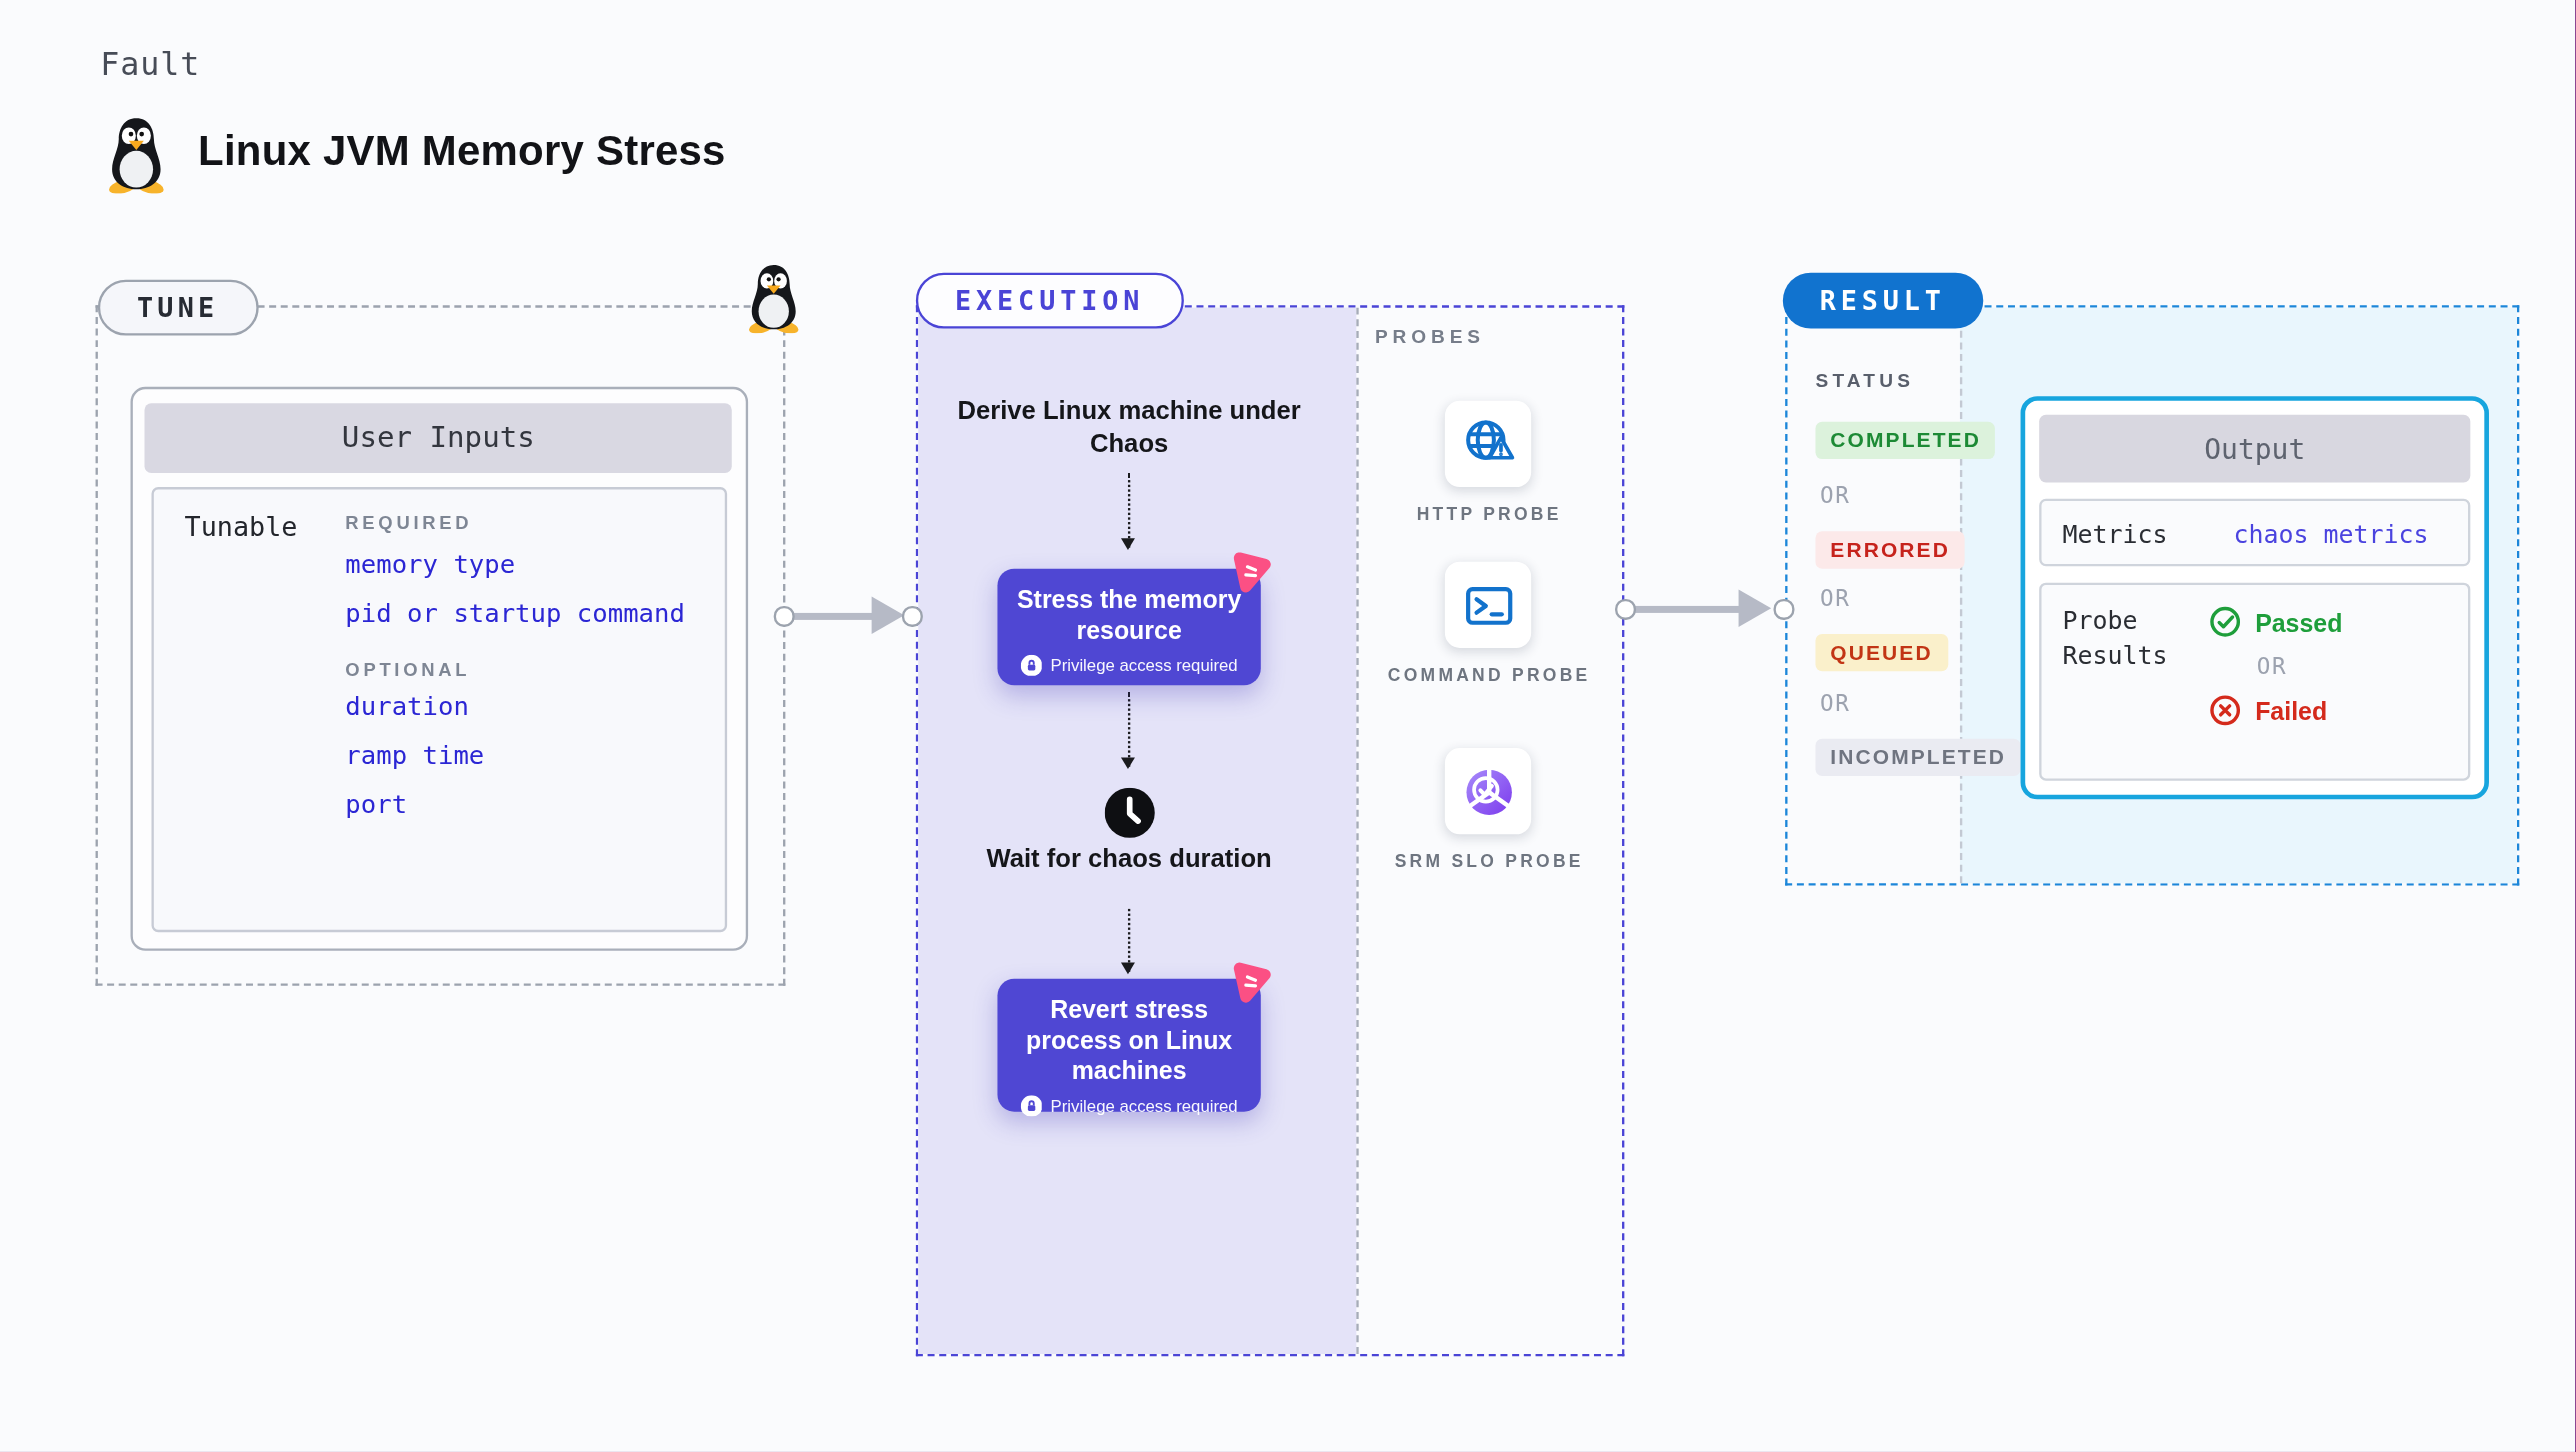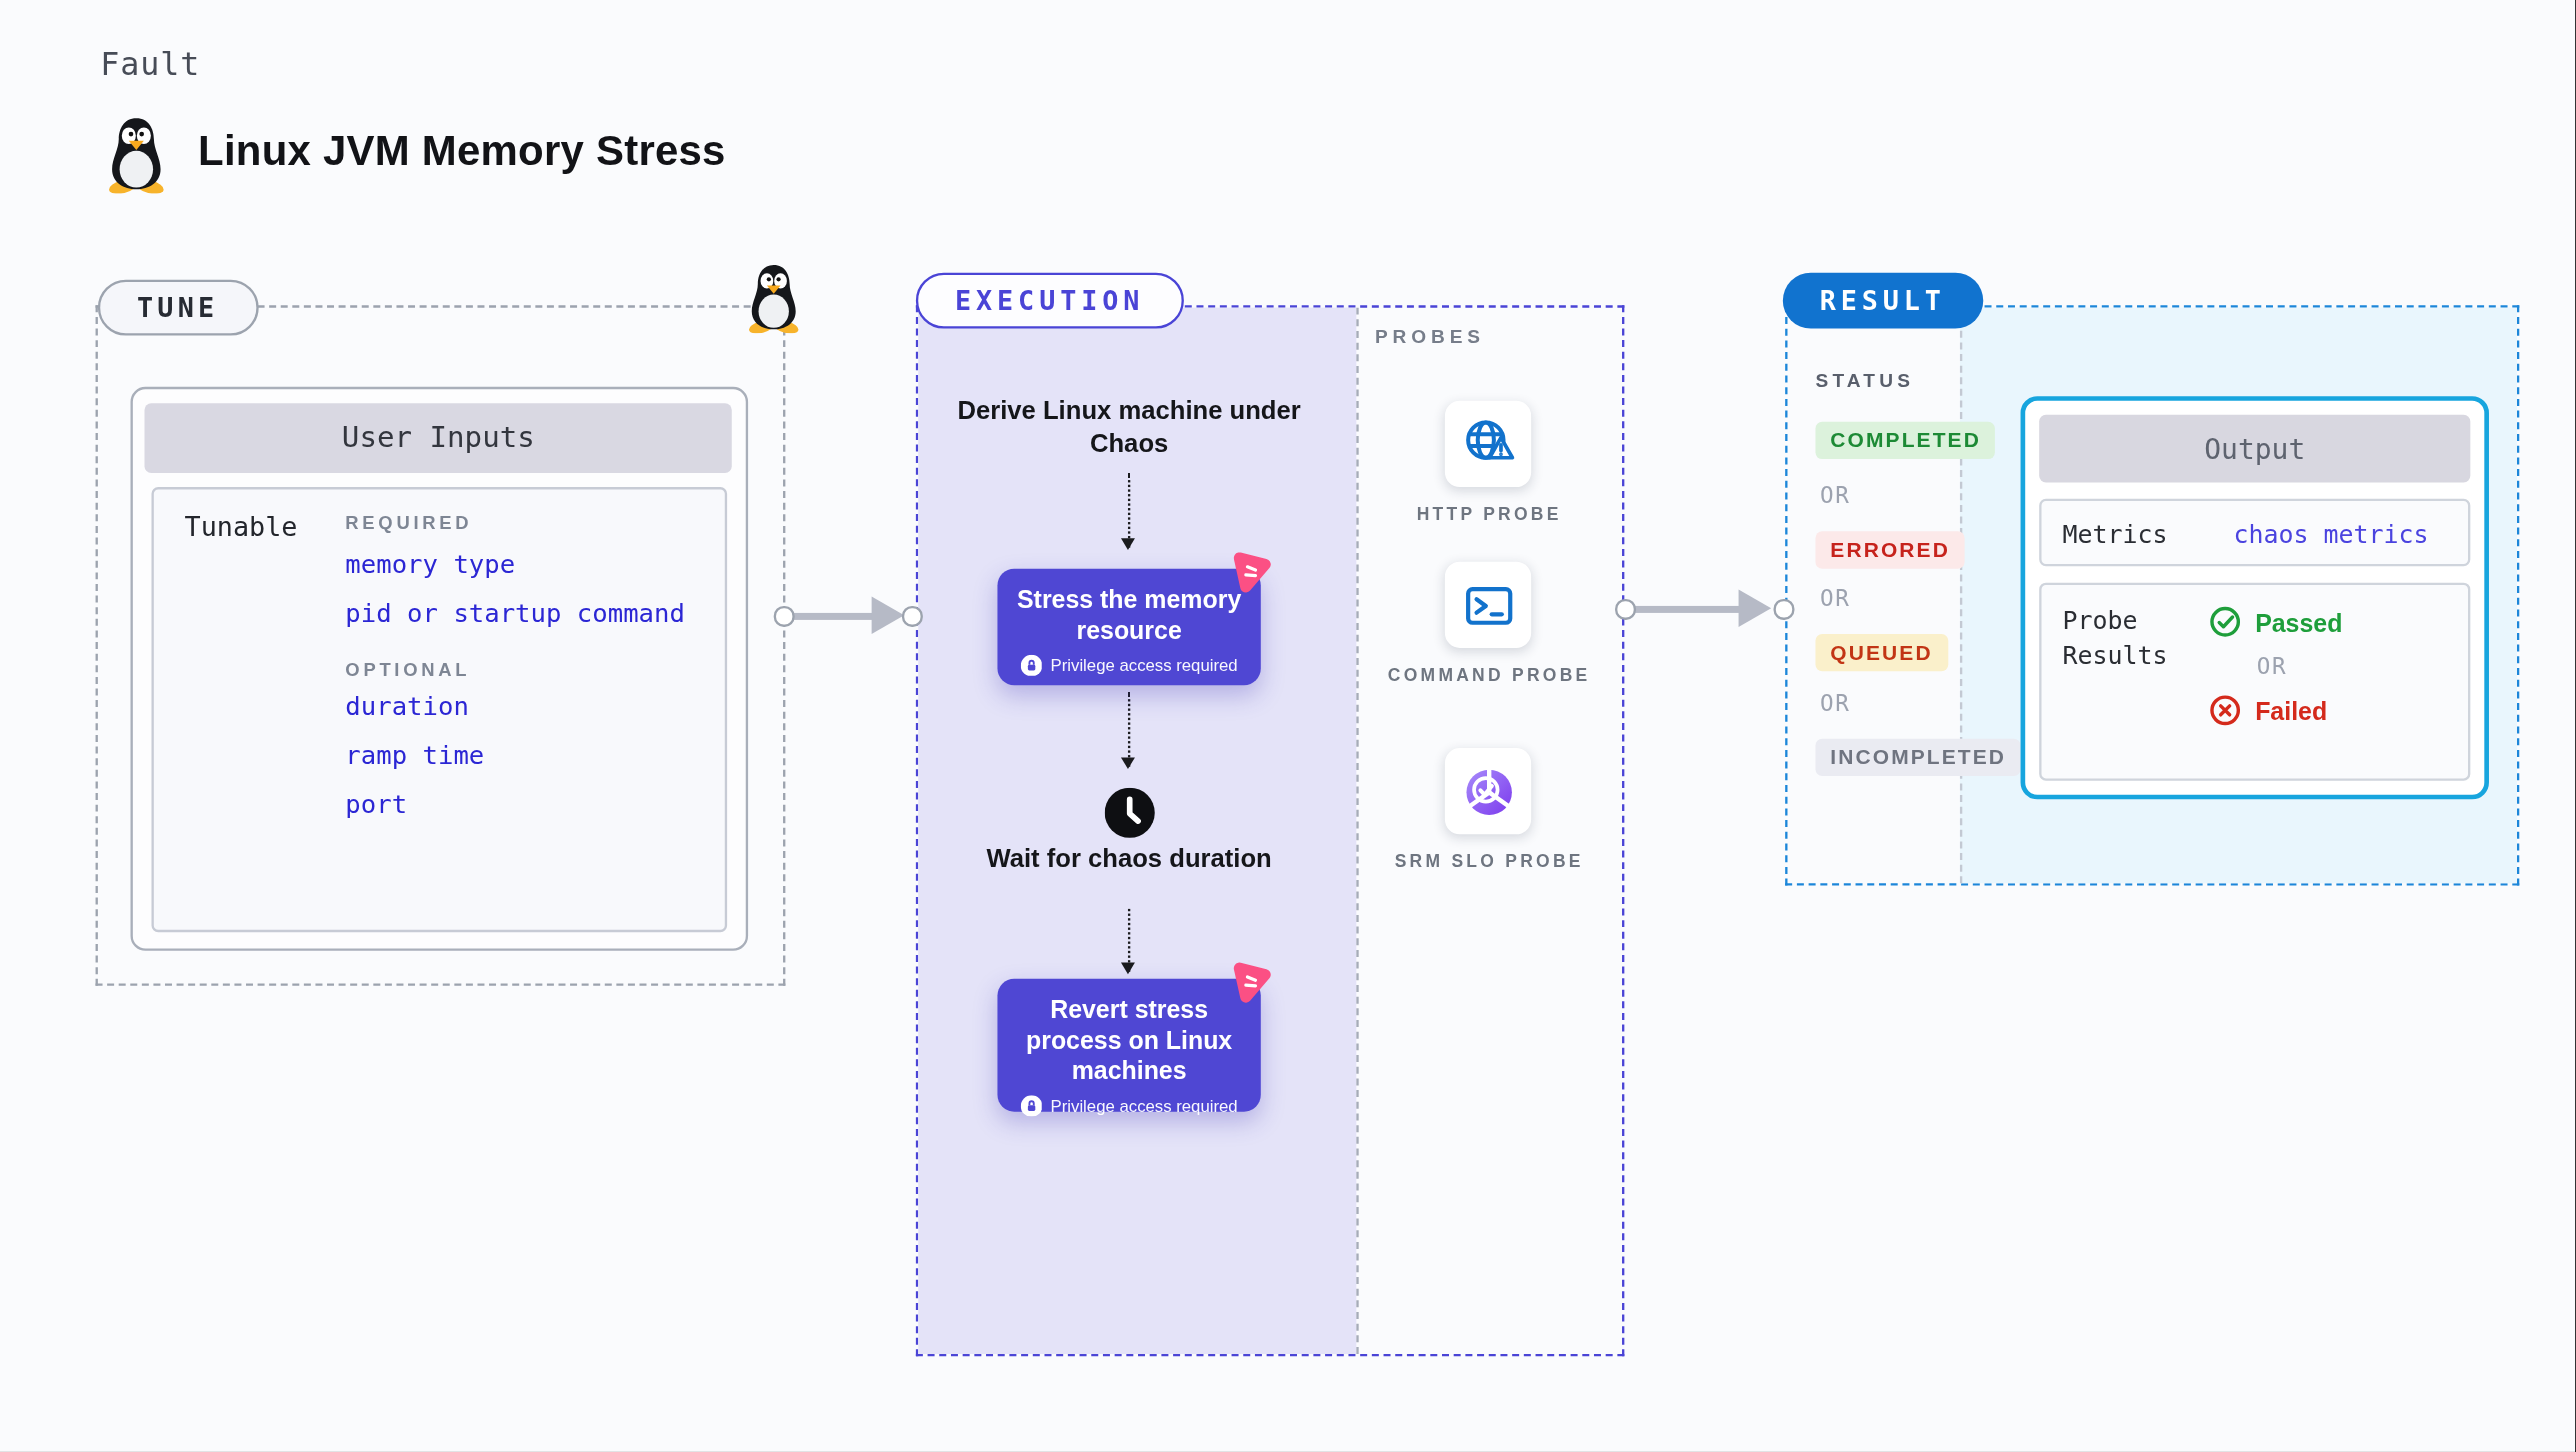--- a/index.html
+++ b/index.html
@@ -6,21 +6,21 @@
     --mono:"DejaVu Sans Mono",monospace;
     --sans:"Liberation Sans",sans-serif;
     --gray-dash:#9CA3AE;
     --indigo:#4A44D6;
     --purple:#4F47D3;
     --link:#2B26D4;
     --inkdark:#15161A;
   }
   *{margin:0;padding:0;box-sizing:border-box;}
   html,body{background:#FAFBFD;}
-  .viewport{position:relative;width:2576px;height:1452px;overflow:hidden;background:#000000;}
+  .viewport{position:relative;width:2576px;height:1452px;overflow:hidden;background:#701a75;}
   .stage{position:absolute;left:0;top:0;width:1105px;height:623px;
          transform:scale(2.3305);transform-origin:0 0;
          font-family:var(--sans);background:#FAFBFD;}
 
   .abs{position:absolute;}
 
   
   .fault-label{left:43px;top:18.6px;font-family:var(--mono);font-size:13.6px;color:#474C57;letter-spacing:0.4px;}
   .page-title{left:85px;top:55px;font-size:18px;font-weight:700;color:#121317;letter-spacing:0.1px;}
   .penguin-hero{left:44px;top:50px;width:29px;height:33px;}

